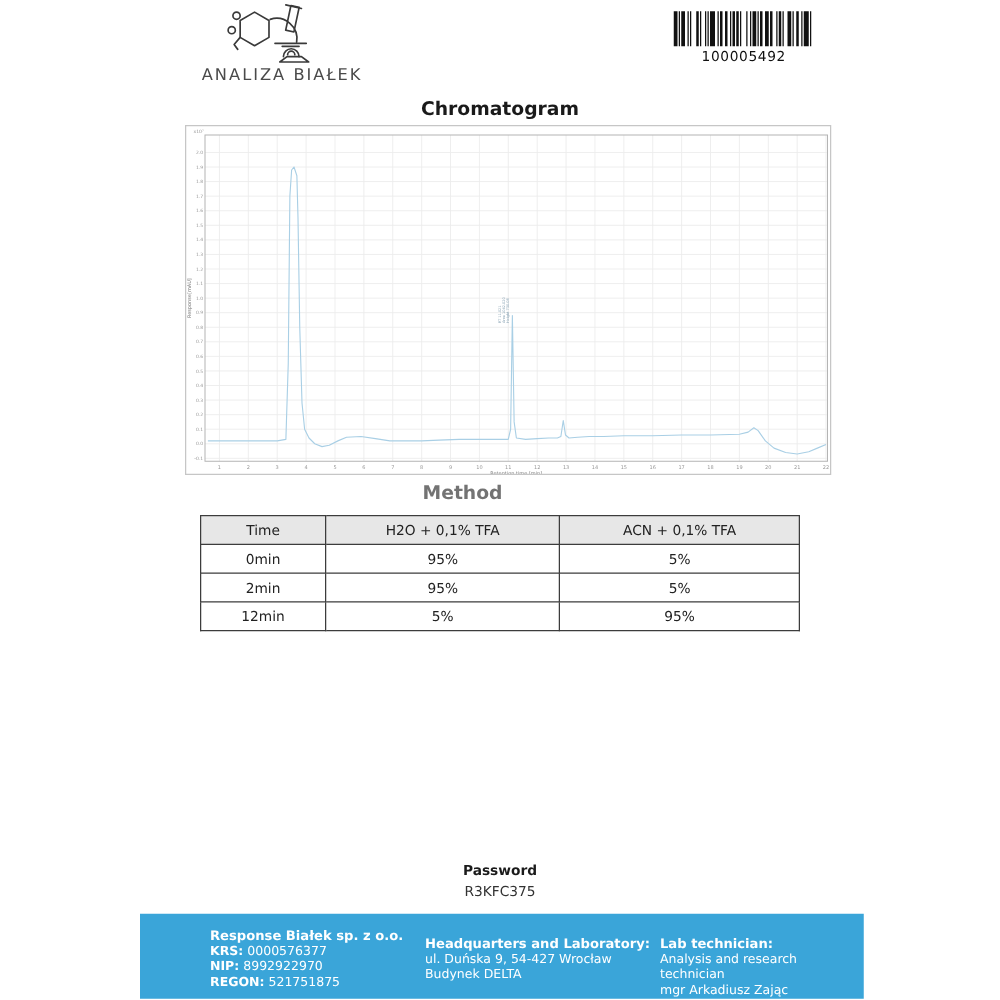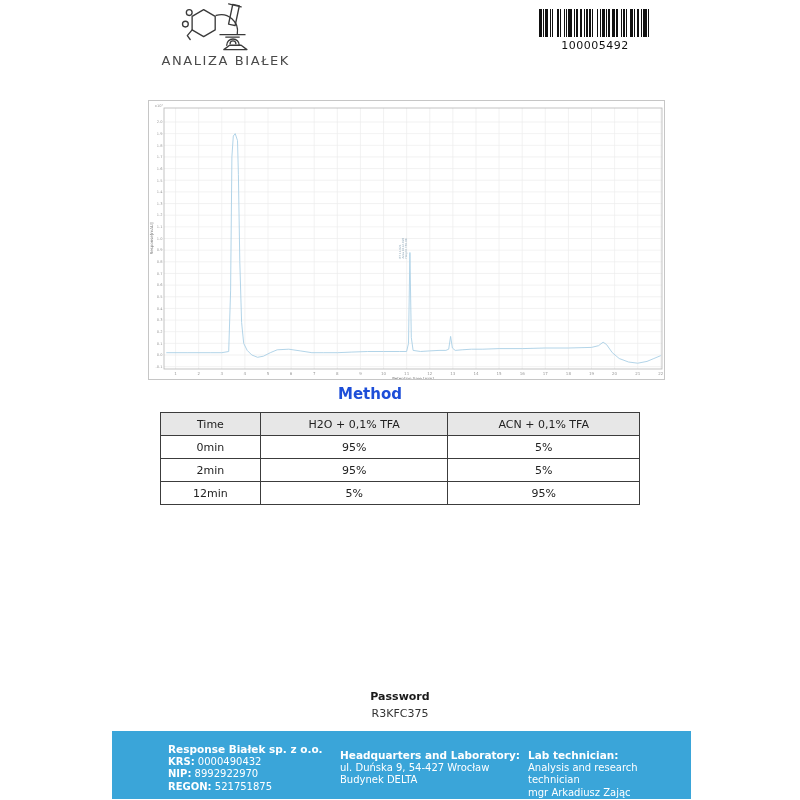--- a/index.html
+++ b/index.html
@@ -15,21 +15,21 @@
   .barcode-bars { display:flex; width:113px; height:28px; margin:0 auto; }
   .barcode-bars div { height:100%; }
   .barcode-bars .b { background:#111; }
   .barcode-number { margin-top:2px; font-size:11px; color:#111; letter-spacing:0.5px; }
 
   
   .chart-title { position:absolute; left:0; top:78px; width:800px; text-align:center; font-size:15px; font-weight:bold; color:#1a1a1a; }
   .chart-panel { position:absolute; left:148px; top:100px; width:517px; height:280px; border:1px solid #c6c6c6; background:#fff; }
 
   
-  .method-title { position:absolute; left:0; top:385px; width:740px; text-align:center; font-size:15px; font-weight:bold; color:#1d4ed8; }
+  .method-title { position:absolute; left:0; top:385px; width:740px; text-align:center; font-size:15px; font-weight:bold; color:#737373; }
   .method-table { position:absolute; left:160px; top:412px; width:480px; border-collapse:collapse; font-size:11px; color:#222; }
   .method-table th, .method-table td { border:1px solid #3c3c3c; height:23px; text-align:center; font-weight:normal; padding:0 4px; }
   .method-table thead th { background:#e7e7e7; }
   .method-table col.c-time { width:100px; }
   .method-table col.c-a { width:188px; }
   .method-table col.c-b { width:192px; }
 
   
   .password-label { position:absolute; left:0; top:690px; width:800px; text-align:center; font-size:11px; font-weight:bold; color:#1a1a1a; }
   .password-value { position:absolute; left:0; top:707px; width:800px; text-align:center; font-size:11px; color:#333; }
@@ -130,20 +130,21 @@
         <div class="b" style="flex: 1 1 0%;"></div>
         <div style="flex: 1 1 0%;"></div>
         <div class="b" style="flex: 3 1 0%;"></div>
         <div style="flex: 1 1 0%;"></div>
         <div class="b" style="flex: 1 1 0%;"></div>
         <div style="flex: 2 1 0%;"></div>
       </div>
     <div class="barcode-number">100005492</div>
   </div>
 
+  <div class="chart-title">Chromatogram</div>
   <div class="chart-panel">
     <svg id="chart-svg" width="515" height="278" viewBox="0 0 515 278">
         <line x1="26.554524361948957" y1="7" x2="26.554524361948957" y2="268" stroke="#ececec" stroke-width="0.7"></line>
         <line x1="49.66357308584686" y1="7" x2="49.66357308584686" y2="268" stroke="#ececec" stroke-width="0.7"></line>
         <line x1="72.77262180974478" y1="7" x2="72.77262180974478" y2="268" stroke="#ececec" stroke-width="0.7"></line>
         <line x1="95.88167053364269" y1="7" x2="95.88167053364269" y2="268" stroke="#ececec" stroke-width="0.7"></line>
         <line x1="118.9907192575406" y1="7" x2="118.9907192575406" y2="268" stroke="#ececec" stroke-width="0.7"></line>
         <line x1="142.0997679814385" y1="7" x2="142.0997679814385" y2="268" stroke="#ececec" stroke-width="0.7"></line>
         <line x1="165.20881670533643" y1="7" x2="165.20881670533643" y2="268" stroke="#ececec" stroke-width="0.7"></line>
         <line x1="188.31786542923436" y1="7" x2="188.31786542923436" y2="268" stroke="#ececec" stroke-width="0.7"></line>
@@ -270,21 +271,21 @@
         </tr>
       </tbody>
   </table>
 
   <div class="password-label">Password</div>
   <div class="password-value">R3KFC375</div>
 
   <div class="footer">
     <div class="col col1">
       <div class="head">Response Białek sp. z o.o.</div>
-      <div><span class="lbl">KRS:</span> <span>0000490432</span></div>
+      <div><span class="lbl">KRS:</span> <span>0000576377</span></div>
       <div><span class="lbl">NIP:</span> <span>8992922970</span></div>
       <div><span class="lbl">REGON:</span> <span>521751875</span></div>
     </div>
     <div class="col col2">
       <div class="head">Headquarters and Laboratory:</div>
       <div>ul. Duńska 9, 54-427 Wrocław</div>
       <div>Budynek DELTA</div>
     </div>
     <div class="col col3">
       <div class="head">Lab technician:</div>

